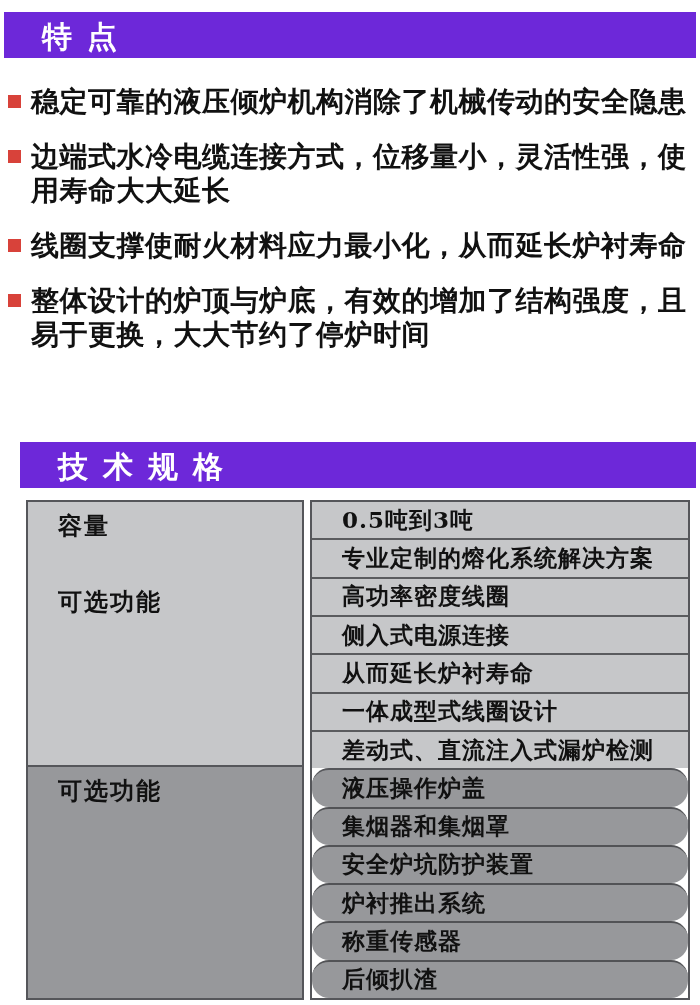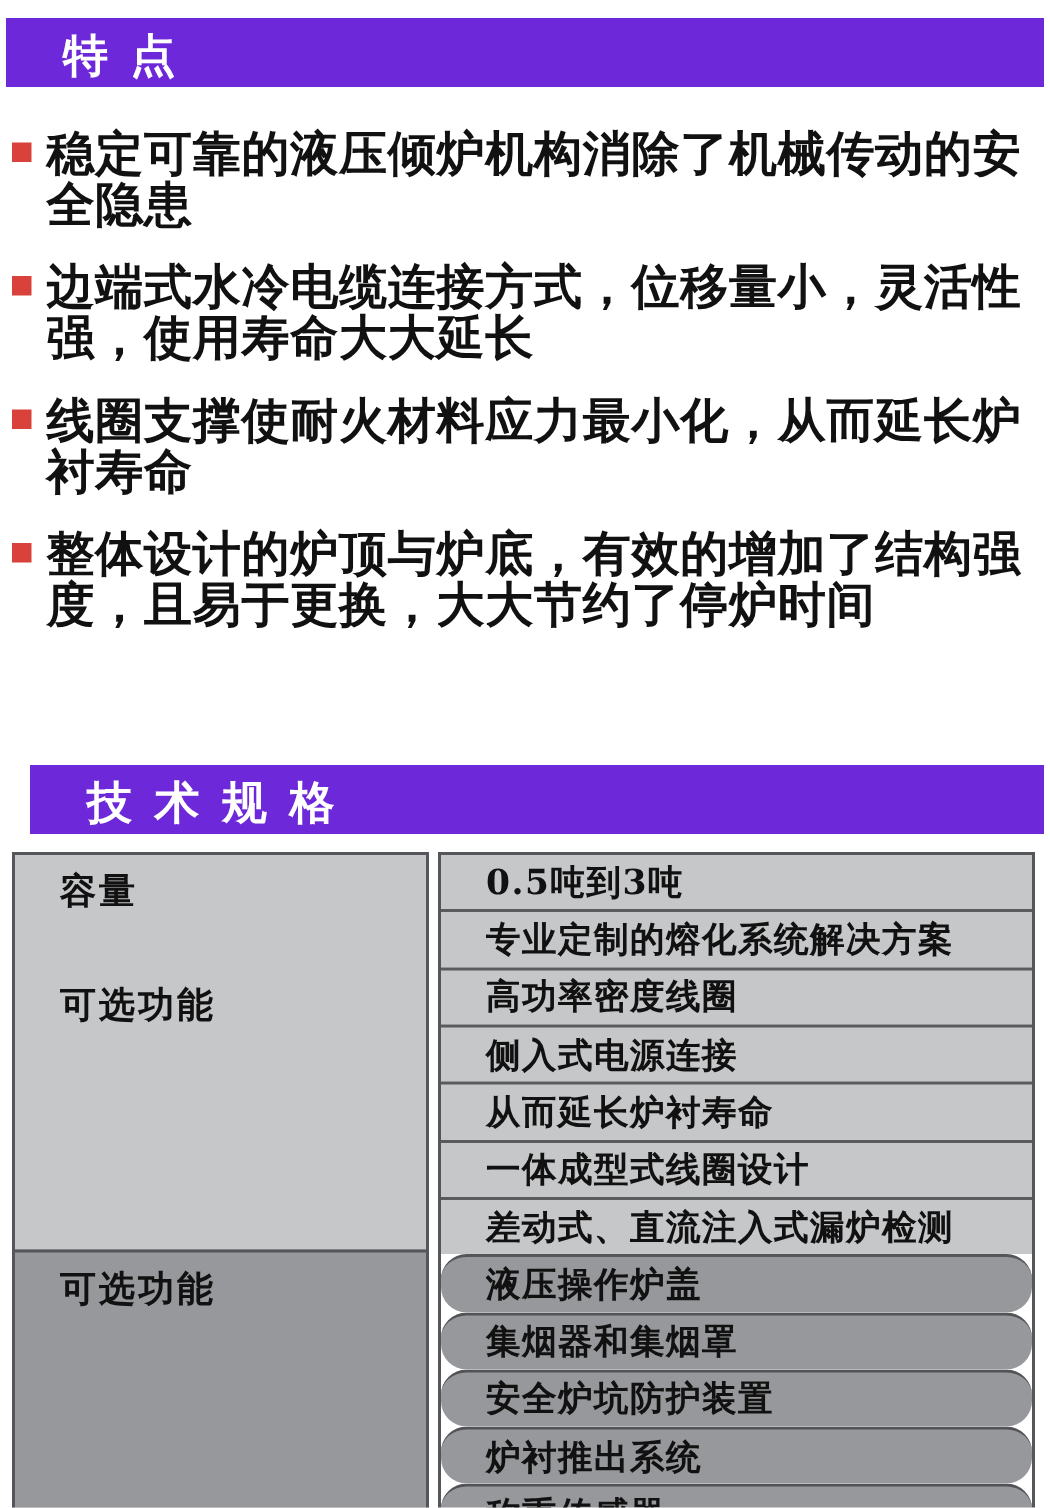--- a/index.html
+++ b/index.html
@@ -36,29 +36,29 @@
     margin-bottom: 21px;
   }
   .bullet {
     flex: 0 0 13px;
     width: 13px; height: 13px;
     margin-top: 10px;
     background: #d8423a;
   }
   .feature-text {
     margin-left: 10px;
-    font-size: 32px;
+    font-size: 28px;
     font-weight: bold;
     line-height: 34px;
     letter-spacing: 0.5px;
   }
 
   
   .spec-table {
-    margin: 12px 10px 0 8px;
+    margin: 12px 10px 0 26px;
     height: 500px;
     display: flex;
     gap: 6px;
   }
   .left-col {
     flex: 0 0 278px;
     border: 2px solid #55565a;
     display: flex;
     flex-direction: column;
     background: #c6c7c9;

